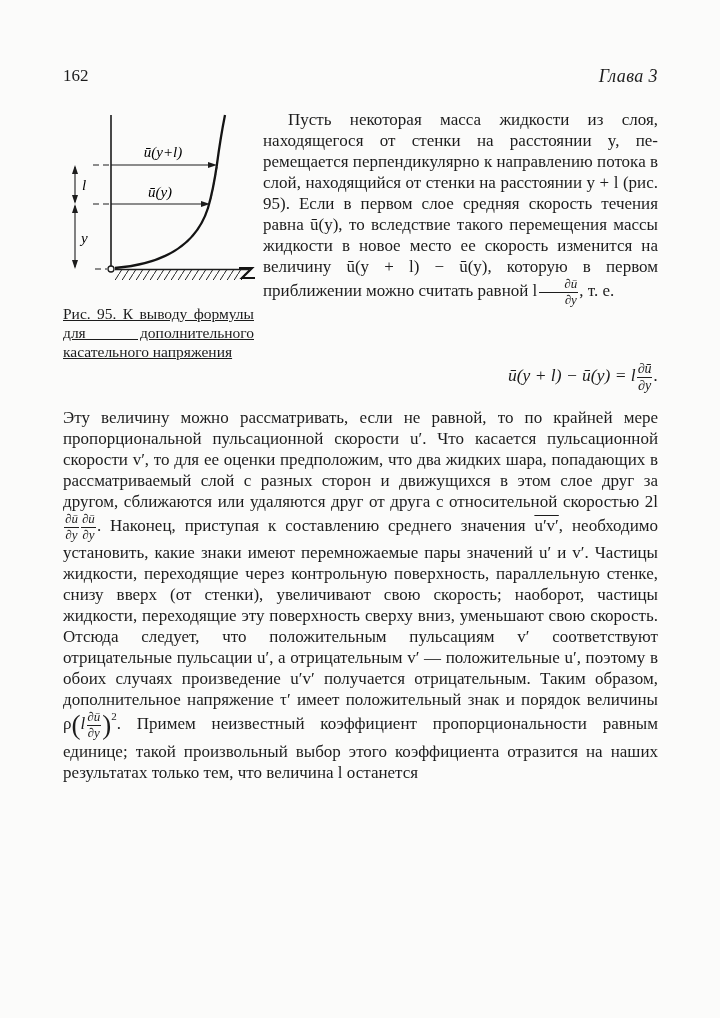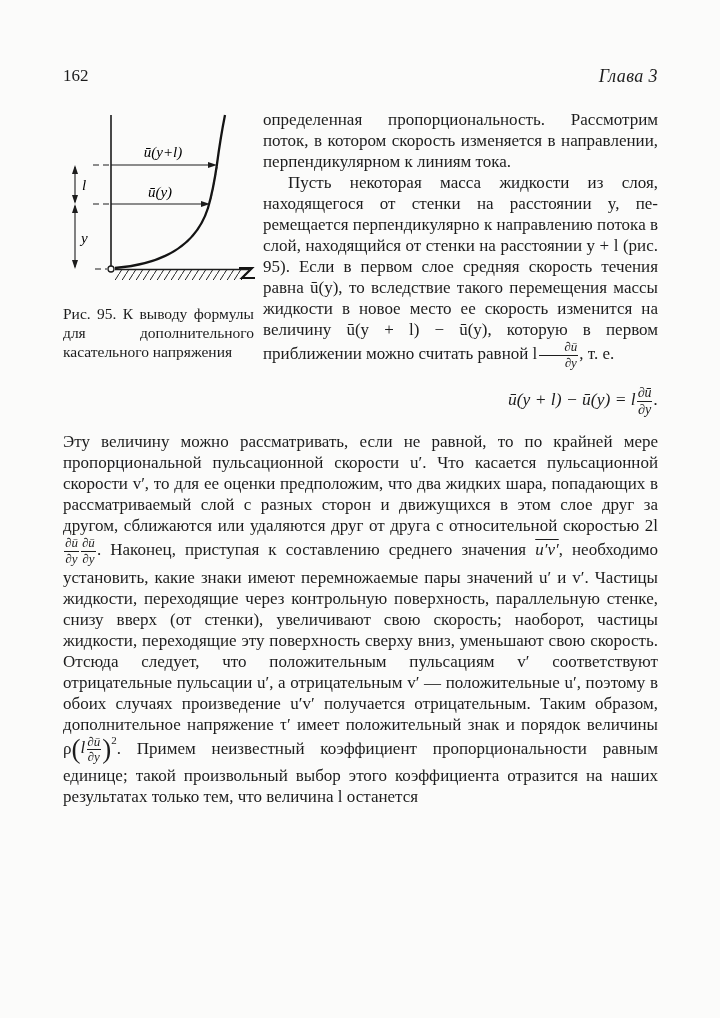--- a/index.html
+++ b/index.html
@@ -17,39 +17,39 @@
   .pagenum{position:absolute;left:0;top:0;font-size:17px;}
   .chapter{width:100%;text-align:right;font-style:italic;font-size:18px;letter-spacing:.4px;}
   .bodytext{
     position:absolute;top:109px;left:63px;width:595px;
     font-size:17px;line-height:21px;text-align:justify;
   }
   .figfloat{float:left;width:200px;margin-right:0;}
   .figfloat svg{display:block;}
   .figcaption{
     margin-top:9px;width:191px;
-    font-size:15.5px;line-height:19px;text-align:justify;
+    font-size:15.5px;line-height:19px;text-align:justify;text-decoration:underline;
   }
   p.para{margin:0;padding:0;}
   p.indent{text-indent:25px;}
   .equation{
     clear:both;text-align:right;
     margin:15px 0 14px;
     font-style:italic;font-size:17.5px;
   }
   .frac{
     display:inline-flex;flex-direction:column;align-items:center;
     vertical-align:middle;
     font-size:13px;line-height:1.12;
     font-style:italic;
     margin:0 1px;
   }
   .frac .den{border-top:1px solid #1c1c1c;padding:0 1px;}
   .frac .num{padding:0 1px;}
-  .ol{text-decoration:overline;font-style:italic;}
+  .ol{text-decoration:overline;}
   .mi{font-style:italic;}
   .bigp{font-size:27px;font-weight:400;vertical-align:-5px;line-height:0;}
   sup.sq{font-size:11px;vertical-align:9px;line-height:0;}
   svg text{font-family:"Liberation Serif","DejaVu Serif",serif;}
 </style>
 </head>
 <body>
 
 <div class="page">
 
@@ -105,21 +105,20 @@
         <circle cx="48" cy="160" r="3" fill="#fbfbfa" stroke="#1c1c1c" stroke-width="1.3"></circle>
 
         <text x="100" y="48" text-anchor="middle" font-size="15" font-style="italic">ū(y+l)</text>
         <text x="97" y="88" text-anchor="middle" font-size="15" font-style="italic">ū(y)</text>
         <text x="19" y="81" font-size="15" font-style="italic">l</text>
         <text x="18" y="134" font-size="15" font-style="italic">y</text>
       </svg>
       <div class="figcaption">Рис. 95. К выводу фор­мулы для дополнительно­го касательного напряже­ния</div>
     </div>
 
-    <p class="para"><span>определенная пропорциональность. Рассмот­рим поток, в котором скорость изменяется в направлении, перпендикулярном к линиям тока.</span></p>
 
     <p class="para indent"><span>Пусть некоторая масса жидкости из слоя, находящегося от стенки на расстоянии y, пе­ремещается перпендикулярно к направлению потока в слой, находящийся от стенки на расстоянии y + l (рис. 95). Если в первом слое средняя скорость течения равна ū(y), то вследствие такого перемещения массы жид­кости в новое место ее скорость изменится на величину ū(y + l) − ū(y), которую в первом приближении можно считать равной l</span><span class="frac">
           <span class="num">∂ū</span>
           <span class="den">∂y</span>
         </span><span>, т. е.</span></p>
 
     <div class="equation"><span>ū(y + l) − ū(y) = l</span><span class="frac" style="font-size:14px;">
           <span class="num">∂ū</span>
           <span class="den">∂y</span>
         </span><span>.</span></div>

